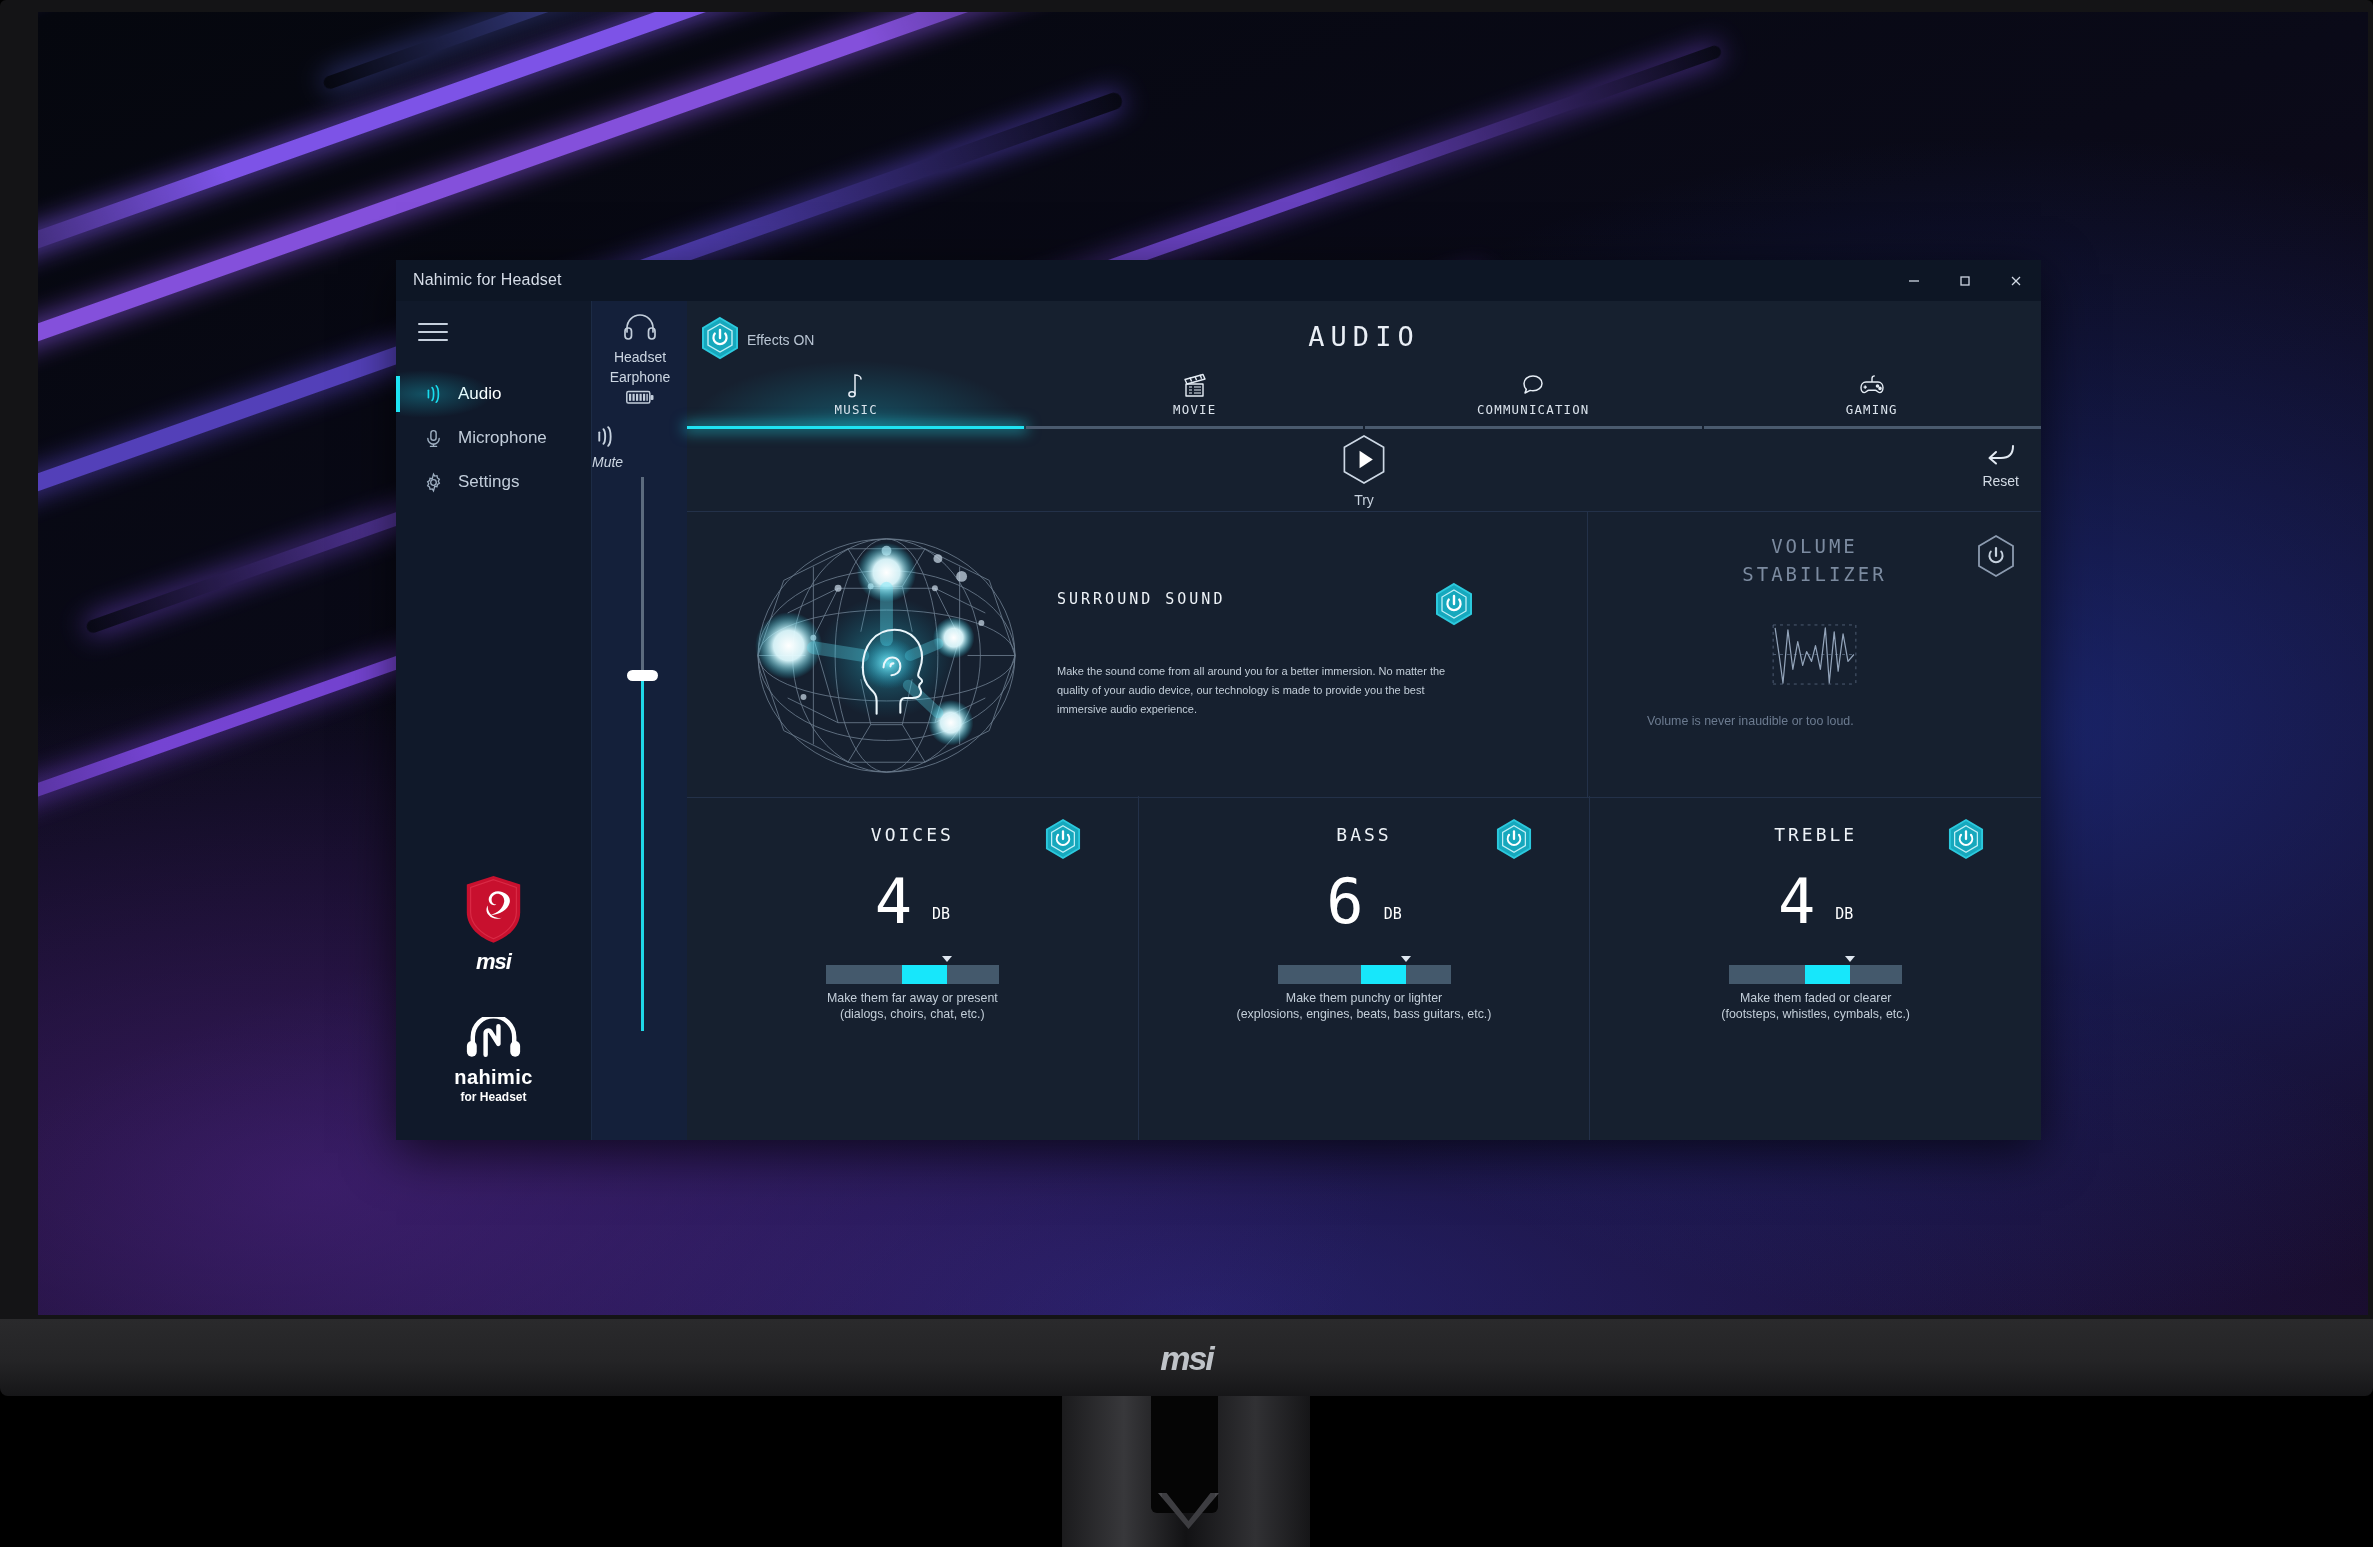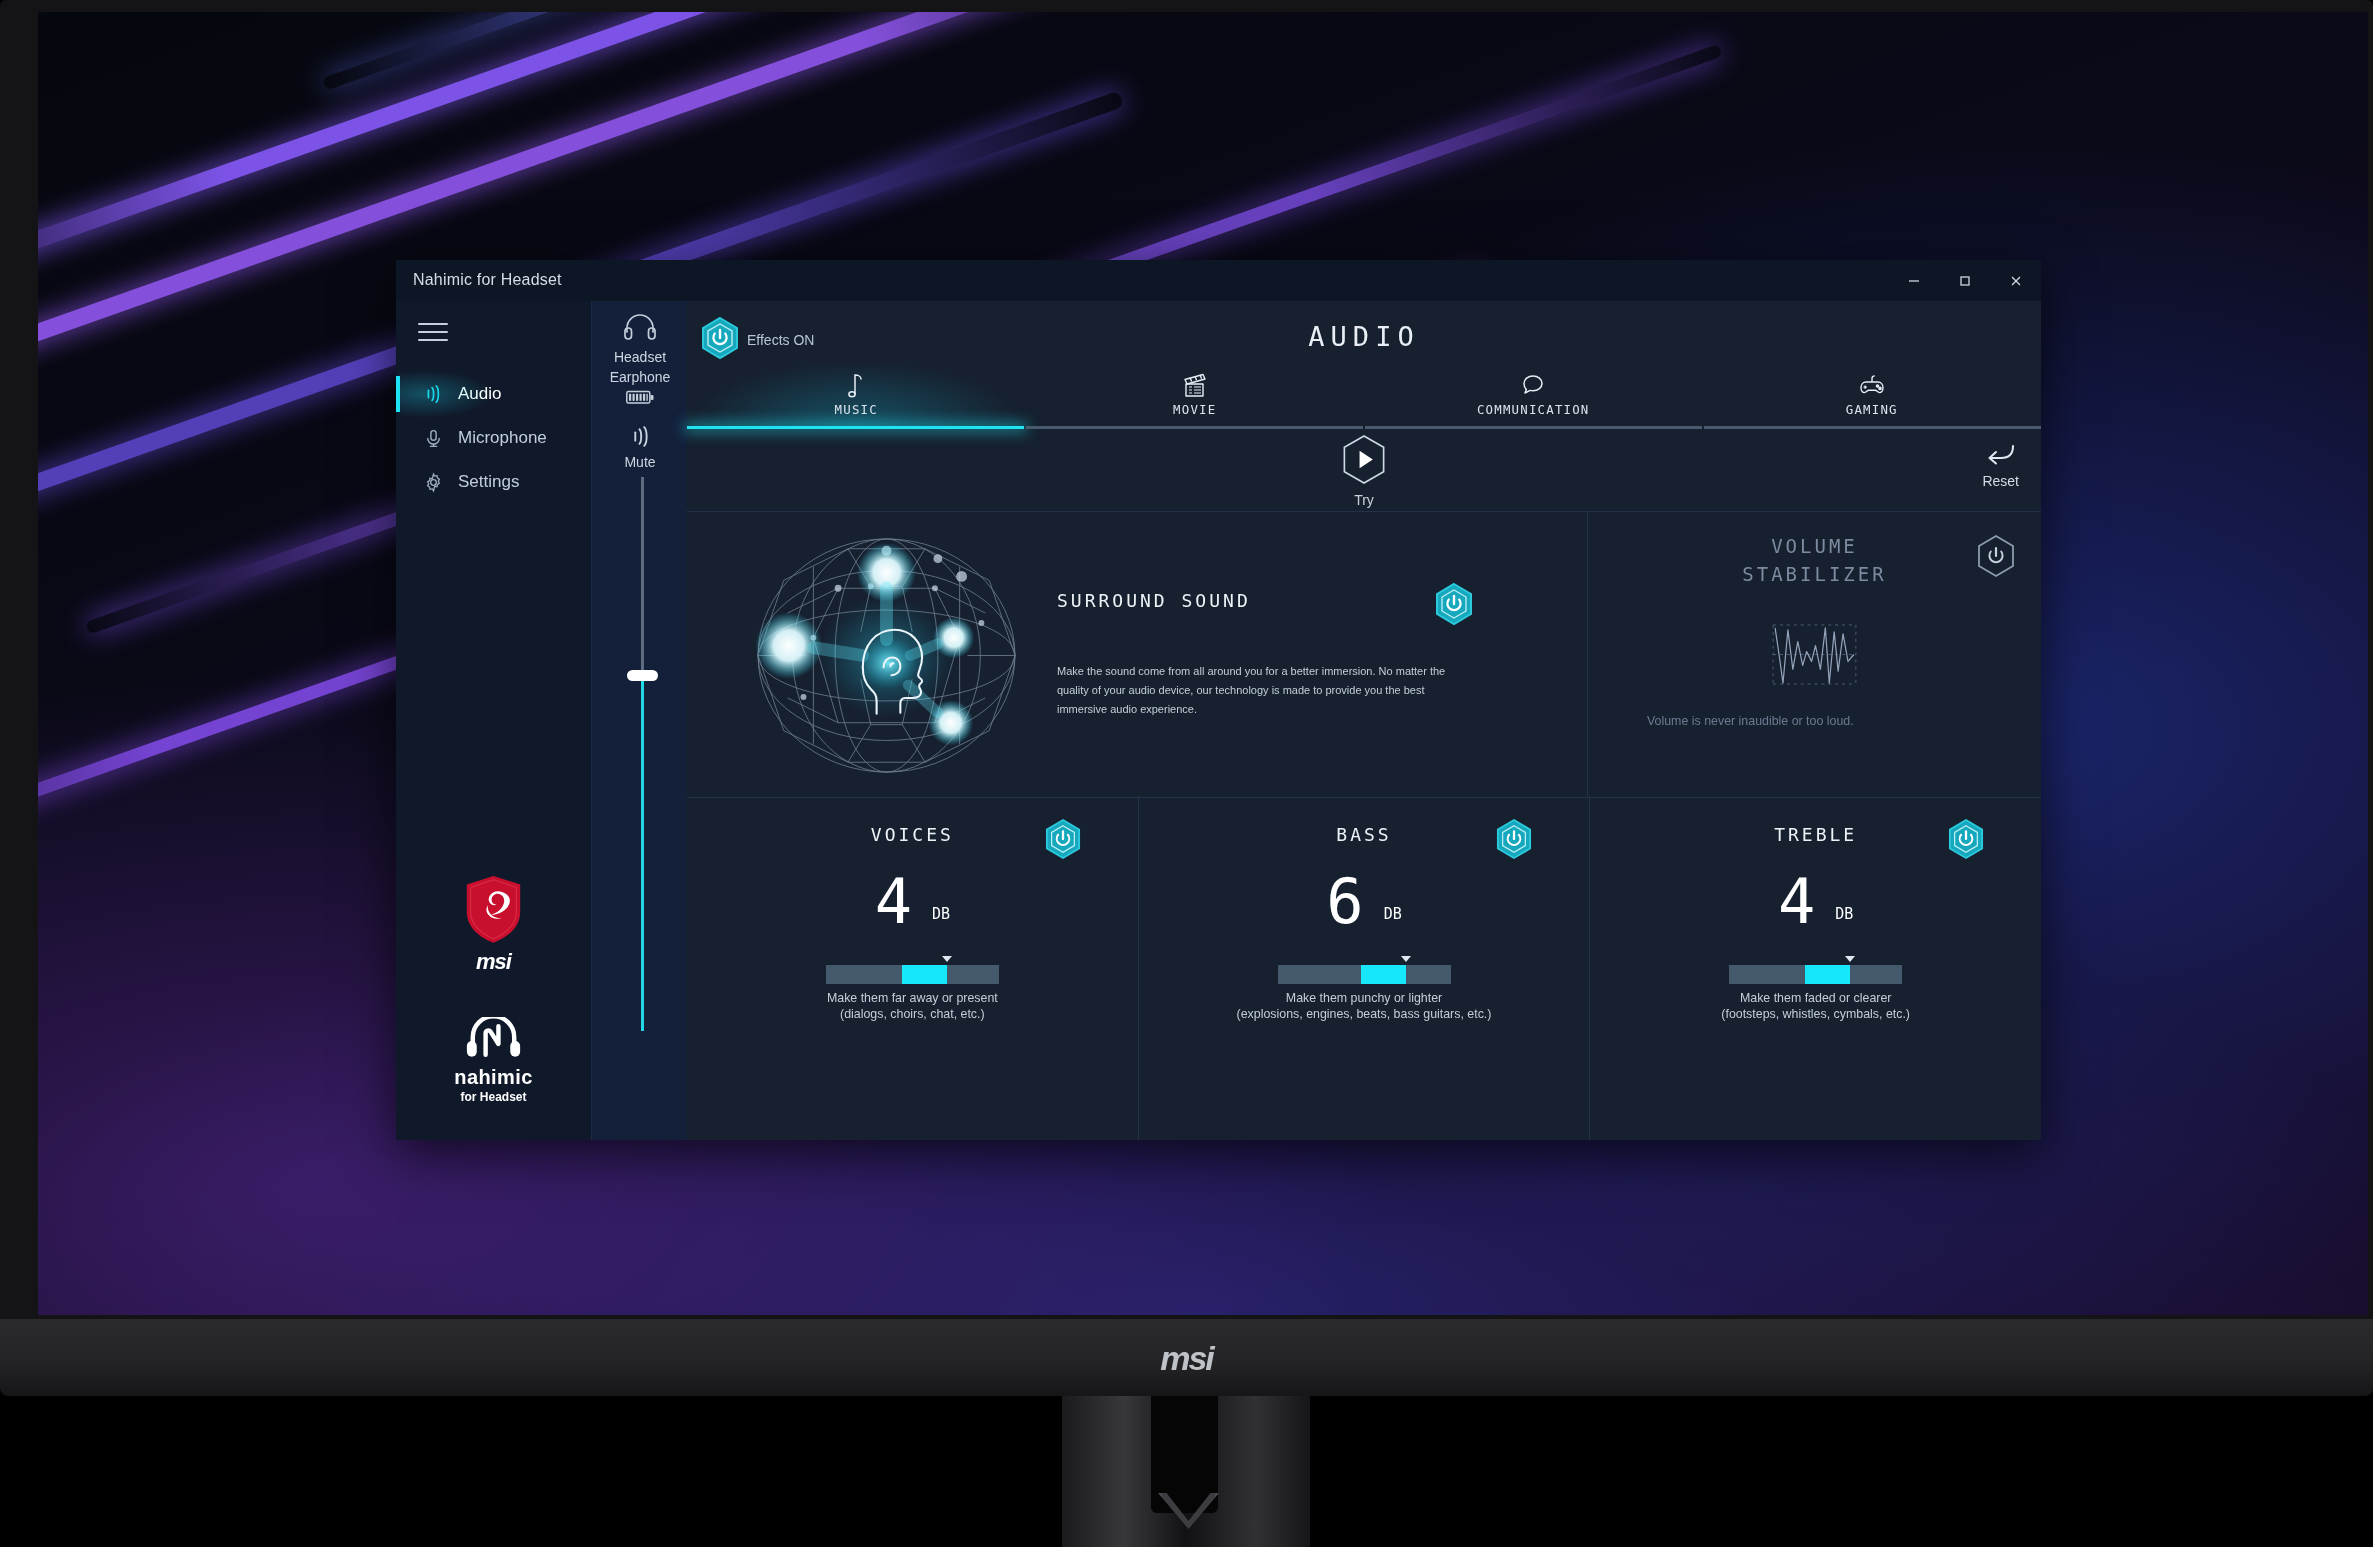--- a/index.html
+++ b/index.html
@@ -50,21 +50,21 @@
   .msi-word{font-size:22px;font-weight:bold;font-style:italic;color:#fff;letter-spacing:-1px;margin-bottom:42px;}
   .nah-word{font-size:20px;color:#fff;font-weight:bold;letter-spacing:0.4px;margin-top:3px;}
   .nah-sub{font-size:12px;color:#fff;font-weight:bold;margin-top:1px;text-align:right;}
 
   
   .devcol{position:absolute;left:195px;top:41px;width:96px;height:839px;background:#14203a;
       border-left:1px solid #1c2b45;border-right:1px solid #1c2b45;}
   .dev-head{position:absolute;left:0;top:12px;width:100%;display:flex;flex-direction:column;align-items:center;color:#c3cedb;}
   .dev-name{font-size:14px;line-height:16px;text-align:center;color:#ccd6e2;margin-top:4px;}
   .battery{margin-top:5px;}
-  .mute-block{position:absolute;left:0;top:123px;width:100%;display:flex;flex-direction:column;align-items:center;cursor:pointer;}
+  .mute-block{position:absolute;left:0;top:123px;width:100%;display:flex;flex-direction:column;align-items:flex-start;cursor:pointer;font-style:italic;}
   .mute-lbl{font-size:14px;color:#ccd6e2;margin-top:1px;}
   .vslider{position:absolute;left:49px;top:176px;width:3px;height:554px;background:#5c6b7e;cursor:pointer;}
   .vfill{position:absolute;left:0;bottom:0;width:3px;background:#1fd8e8;}
   .vknob{position:absolute;left:-14px;width:31px;height:11px;background:#fff;border-radius:6px;}
 
   
   .main{position:absolute;left:291px;top:41px;width:1354px;height:839px;background:#16202f;}
   .topbar{position:absolute;left:0;top:0;width:100%;height:89px;}
   .effects{position:absolute;left:14px;top:15px;display:flex;align-items:center;cursor:pointer;}
   .effects-lbl{font-size:14px;color:#b9c5d3;margin-left:8px;}
@@ -91,21 +91,21 @@
   .resetbtn{position:absolute;right:22px;top:12px;display:flex;flex-direction:column;align-items:center;cursor:pointer;}
   .resetlbl{font-size:14px;color:#d3dbe5;margin-top:1px;}
 
   
   .featrow{position:absolute;left:0;top:210px;width:100%;height:285px;display:flex;
       border-top:1px solid #233149;border-bottom:1px solid #233149;}
   .surround{position:relative;flex:0 0 900px;display:flex;align-items:center;border-right:1px solid #233149;}
   .sphere-wrap{position:relative;width:285px;height:252px;margin-left:57px;flex:none;}
   .sr-text{margin-left:28px;width:416px;}
   .sr-head{display:flex;align-items:flex-start;justify-content:space-between;}
-  .feat-title{font-size:18px;letter-spacing:3px;color:#eef3f8;font-family:"Liberation Sans Mono",monospace;font-weight:300;}
+  .feat-title{font-size:15px;letter-spacing:3px;color:#eef3f8;font-family:"Liberation Sans Mono",monospace;font-weight:300;}
   .feat-desc{font-size:11px;line-height:19px;color:#c3ced9;margin-top:32px;width:396px;}
   .stabilizer{position:relative;flex:1;padding-top:20px;}
   .st-title{text-align:center;font-size:19px;letter-spacing:3px;color:#7c8ba0;line-height:28px;
       font-family:"Liberation Sans Mono",monospace;font-weight:300;width:100%;}
   .st-wave{display:flex;justify-content:center;margin-top:34px;}
   .st-note{text-align:left;font-size:12.4px;color:#6c7b90;line-height:16px;margin-top:26px;padding:0 59px;}
   .st-power{position:absolute;right:26px;top:22px;cursor:pointer;}
 
   
   .eqrow{position:absolute;left:0;top:495px;width:100%;height:344px;display:flex;}

